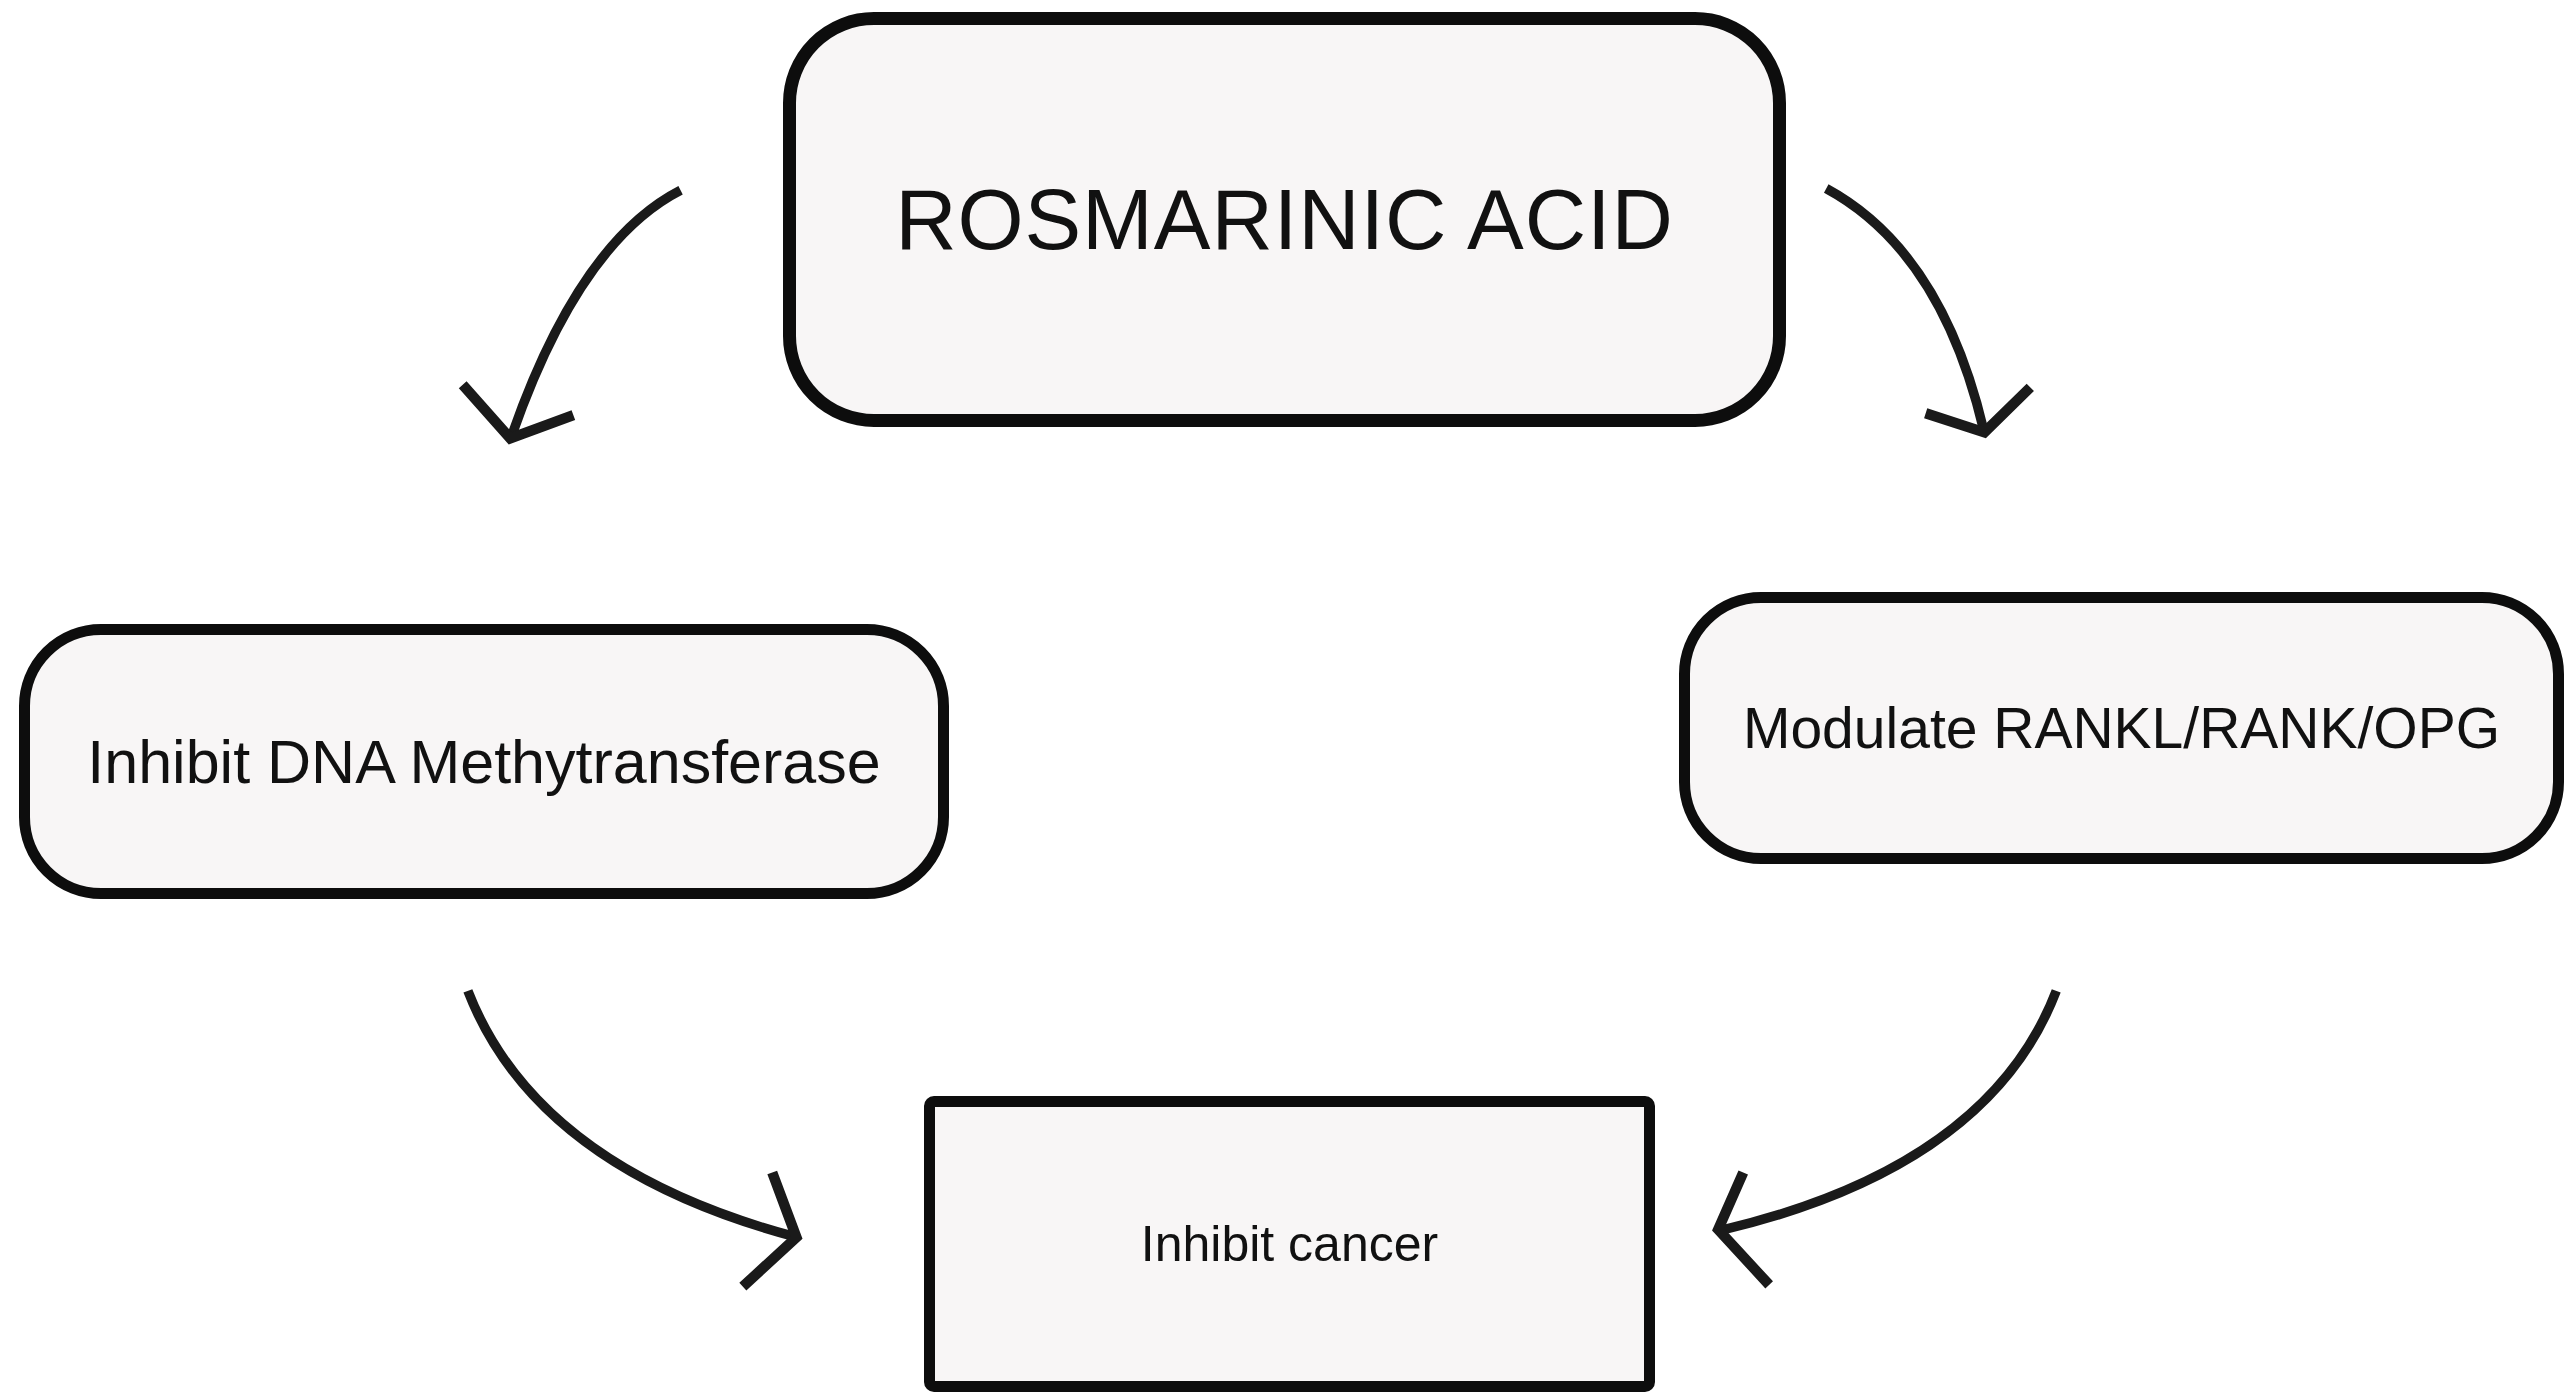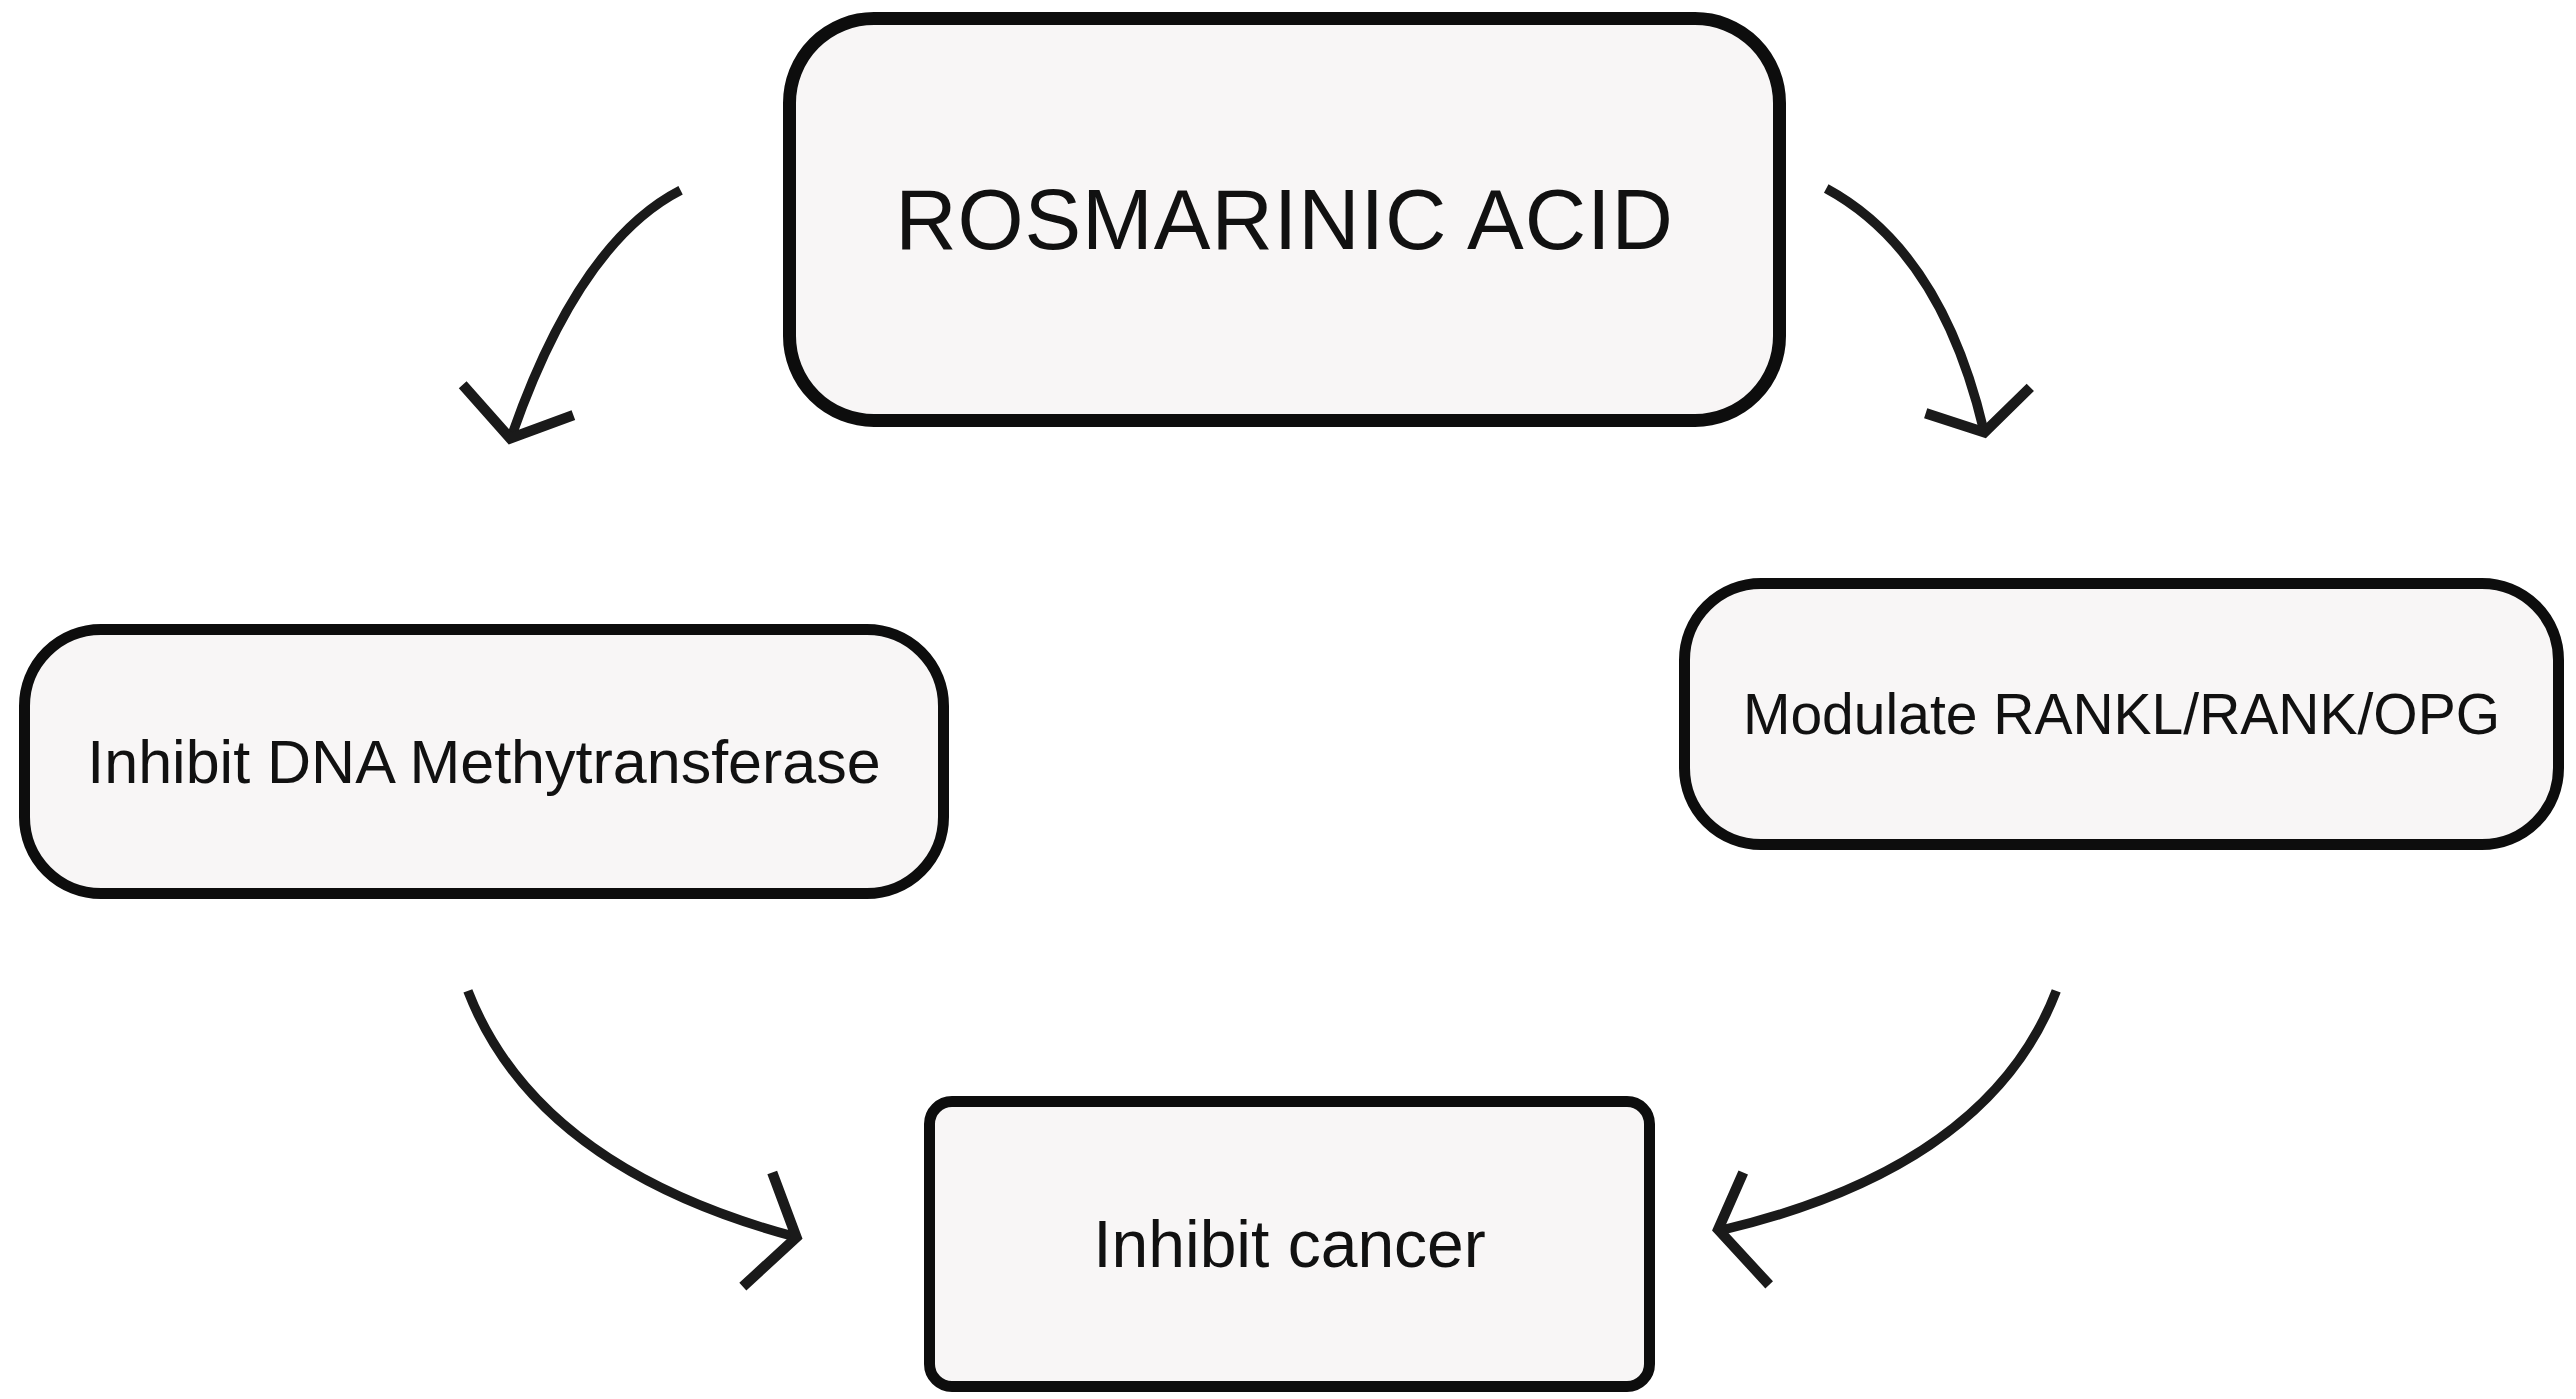--- a/index.html
+++ b/index.html
@@ -33,30 +33,30 @@
     font-size: 85px;
     letter-spacing: 0.9px;
   }
   #node-inhibit-dna {
     left: 19px; top: 624px;
     width: 930px; height: 275px;
     border-radius: 82px;
     font-size: 61px;
   }
   #node-modulate-rankl {
-    left: 1679px; top: 578px;
+    left: 1679px; top: 592px;
     width: 885px; height: 272px;
     border-radius: 82px;
     font-size: 57px;
   }
   #node-inhibit-cancer {
     left: 924px; top: 1096px;
     width: 731px; height: 296px;
-    border-radius: 28px;
-    font-size: 66px;
+    border-radius: 10px;
+    font-size: 50px;
   }
   svg.arrows {
     position: absolute;
     left: 0; top: 0;
     width: 2576px;
     height: 1399px;
     pointer-events: none;
   }
   svg.arrows path {
     fill: none;

